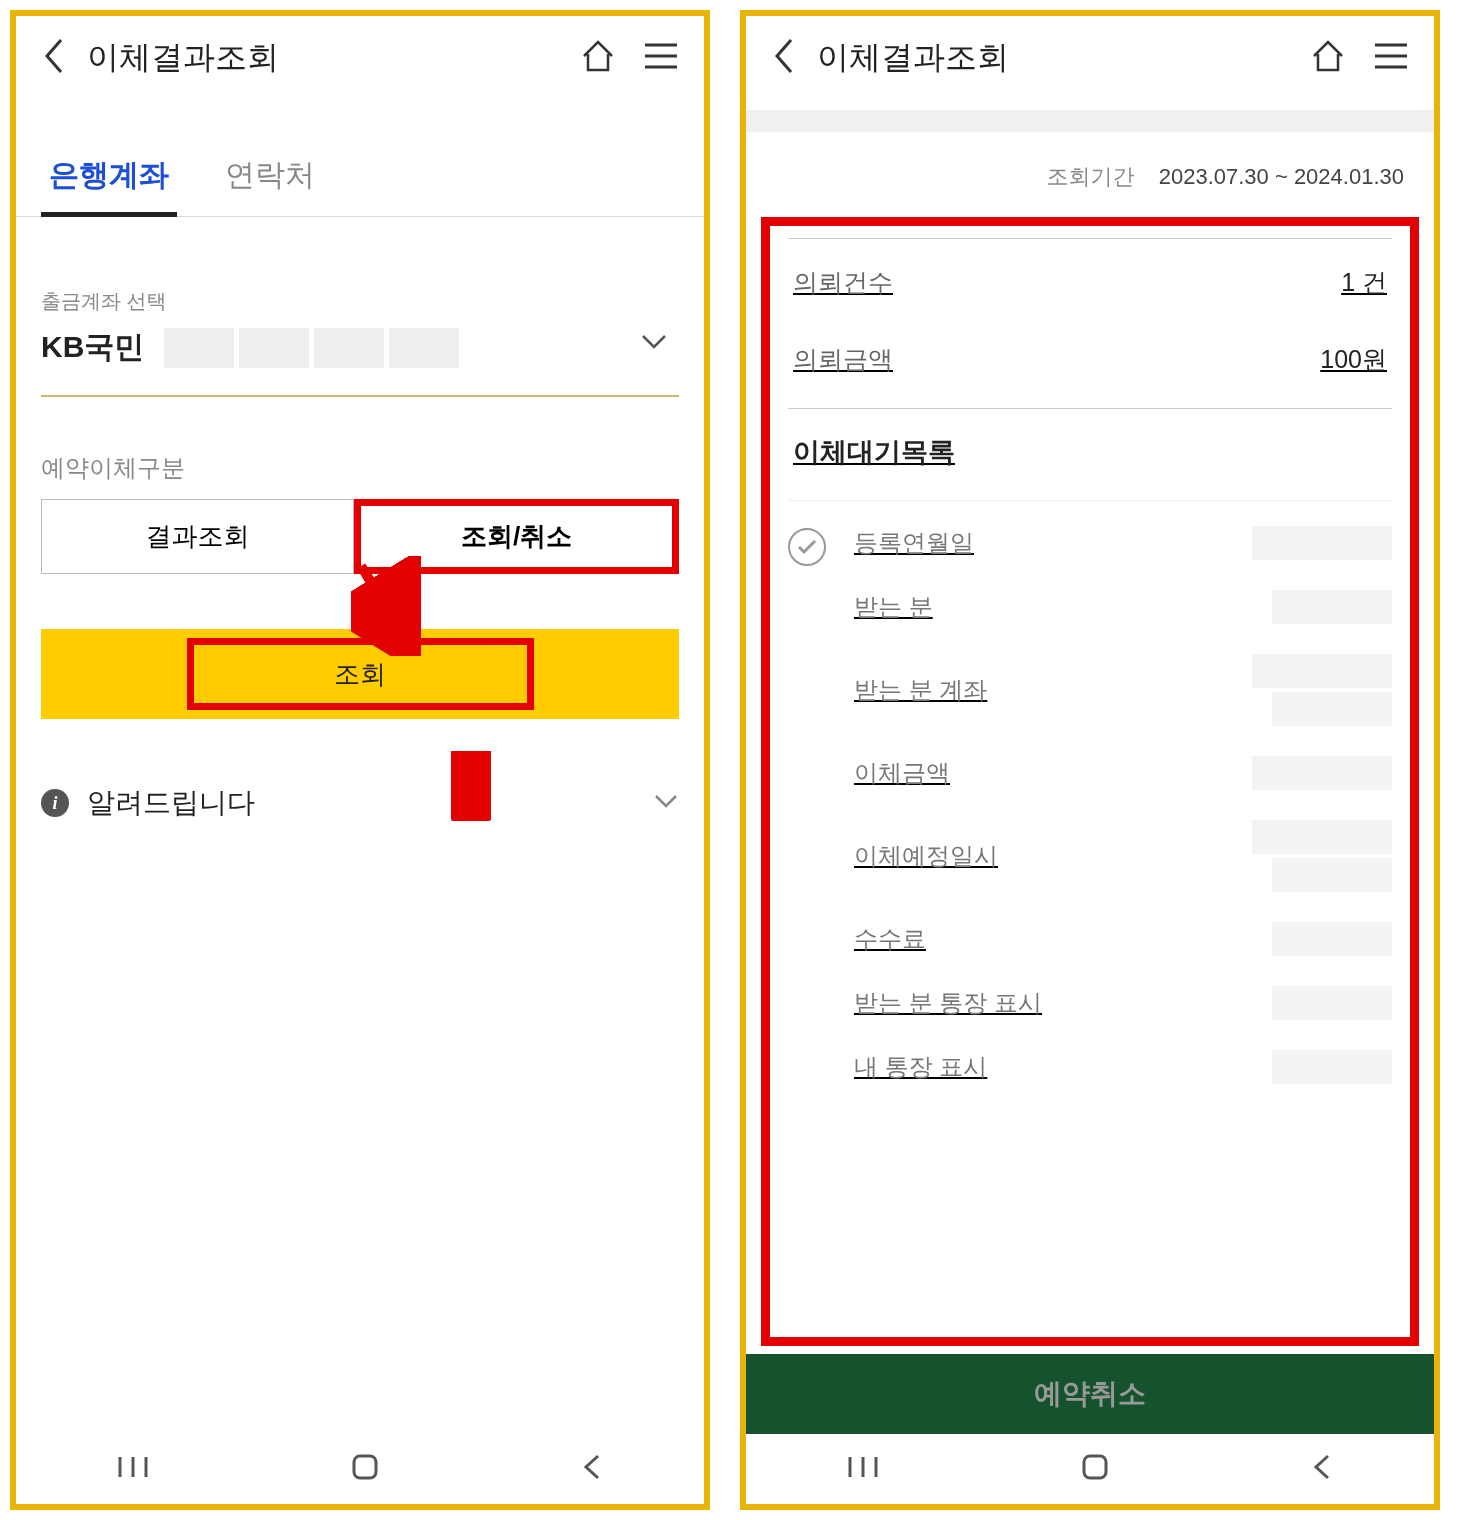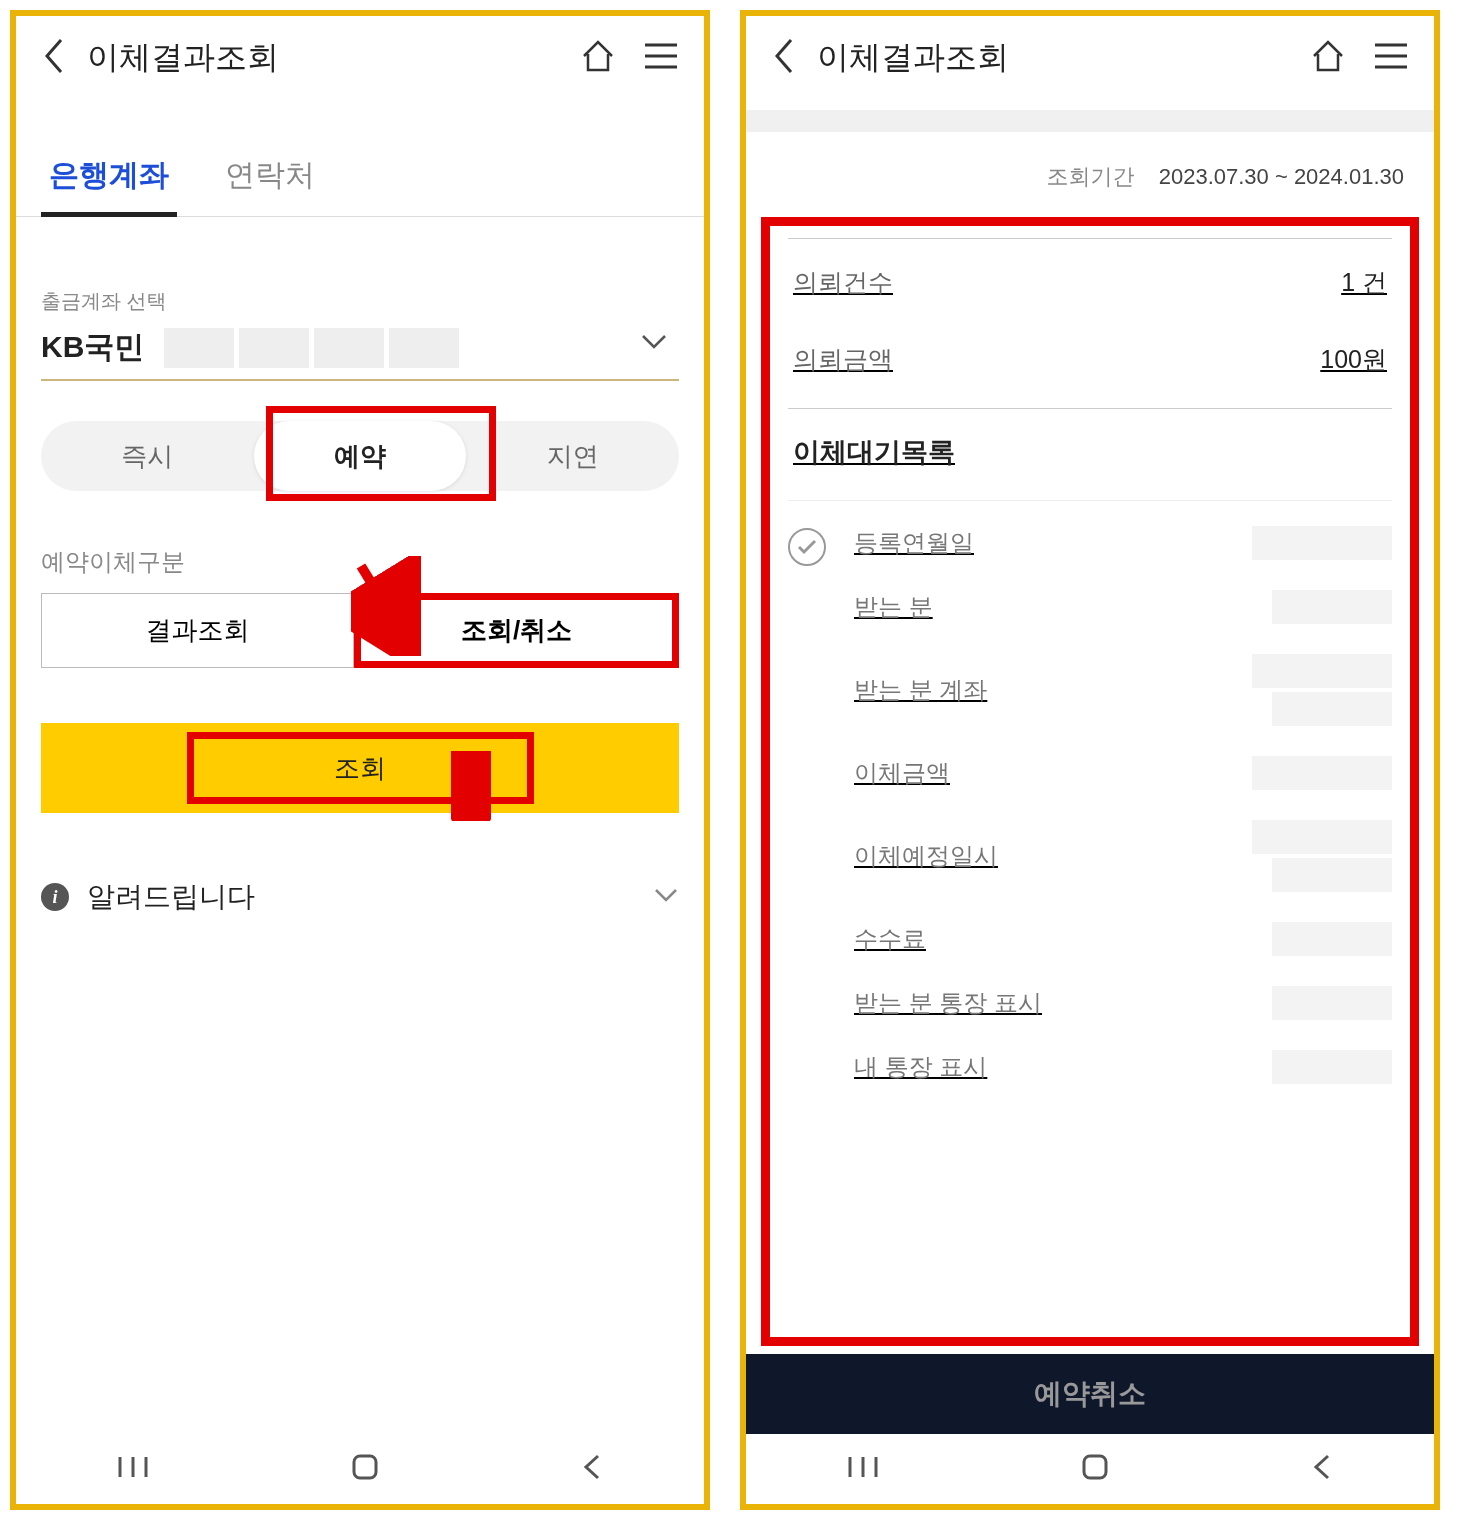--- a/index.html
+++ b/index.html
@@ -55,21 +55,21 @@
     left: 0; right: 0; bottom: -1px;
     height: 5px;
     background: #222;
   }
   .content { padding: 35px 25px 0; flex: 1; overflow: hidden; }
   .field-label { font-size: 20px; color: #888; margin-bottom: 12px; margin-top: 36px; }
   .account-select {
     display: flex;
     align-items: center;
     border-bottom: 2px solid #c9b87a;
-    padding-bottom: 11px;
+    padding-bottom: 27px;
     position: relative;
   }
   .account-bank { font-size: 30px; font-weight: 700; color: #222; }
   .account-mask {
     display: flex; gap: 5px; margin-left: 20px;
   }
   .account-mask span {
     width: 70px; height: 40px; background: #eee;
   }
   .chevron-down {
@@ -213,21 +213,21 @@
   }
   .detail-label { font-size: 24px; color: #777; }
   .blur {
     background: #f3f3f3;
     height: 34px;
   }
   .blur.w1 { width: 140px; }
   .blur.w2 { width: 120px; }
   .blur-stack { display: flex; flex-direction: column; align-items: flex-end; gap: 4px;}
   .cancel-bar {
-    background: #0f172a;
+    background: #14532d;
     height: 80px;
     display: flex;
     align-items: center;
     justify-content: center;
     font-size: 28px;
     font-weight: 700;
     color: #999;
     margin: 8px 0 0;
   }
 </style>
@@ -273,28 +273,20 @@
           <span></span>
           <span></span>
       </div>
       <span class="chevron-down">
         <svg width="30" height="20" viewBox="0 0 30 20">
             <polyline points="4,4 15,15 26,4" fill="none" stroke="#555" stroke-width="2.5"></polyline>
           </svg>
       </span>
     </div>
 
-    <div class="seg-wrap">
-      <div class="seg">
-        <div class="seg-item">즉시</div>
-        <div class="seg-item active">예약</div>
-        <div class="seg-item">지연</div>
-        <div class="seg-red"></div>
-      </div>
-    </div>
 
     <div class="sub-label">예약이체구분</div>
     <div class="btn-row">
       <div class="btn-half">결과조회</div>
       <div class="btn-half highlight">조회/취소</div>
     </div>
 
     <div class="submit-btn">
       <div class="submit-inner">조회</div>
     </div>

